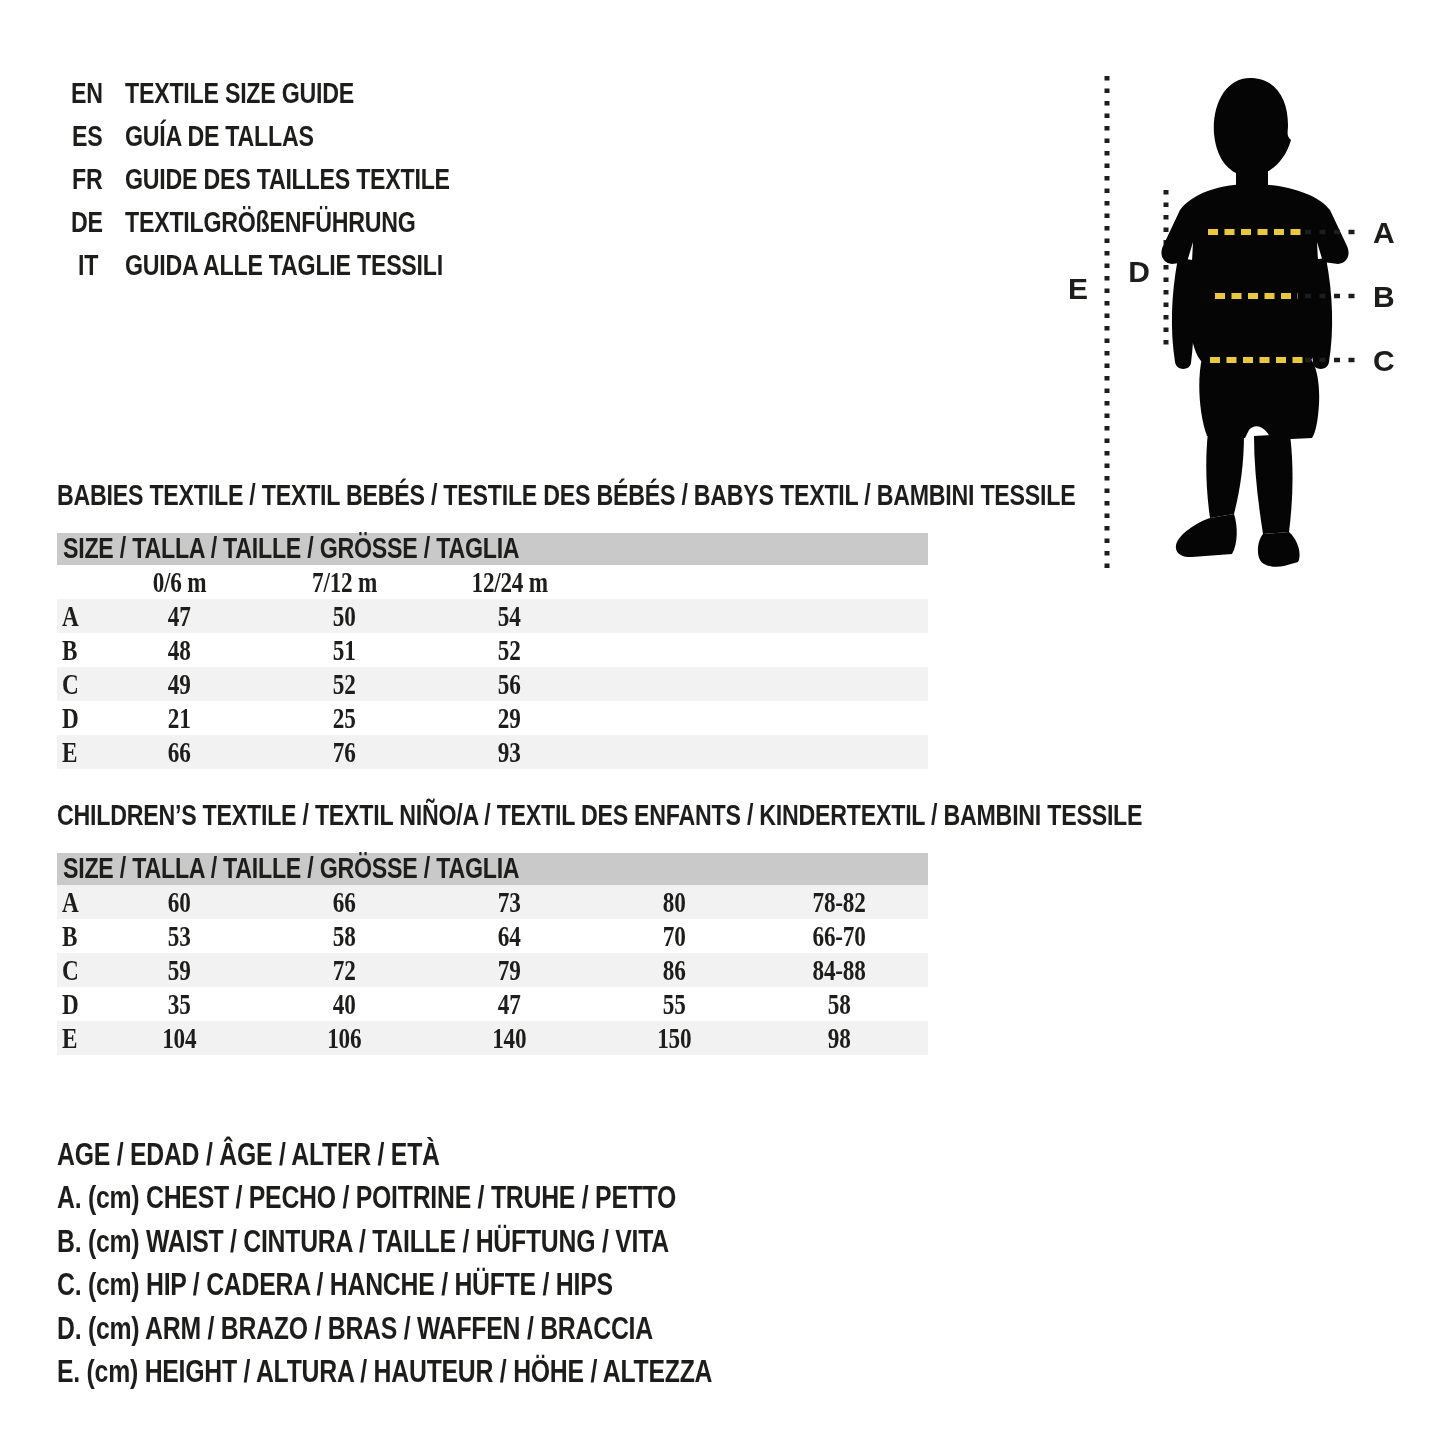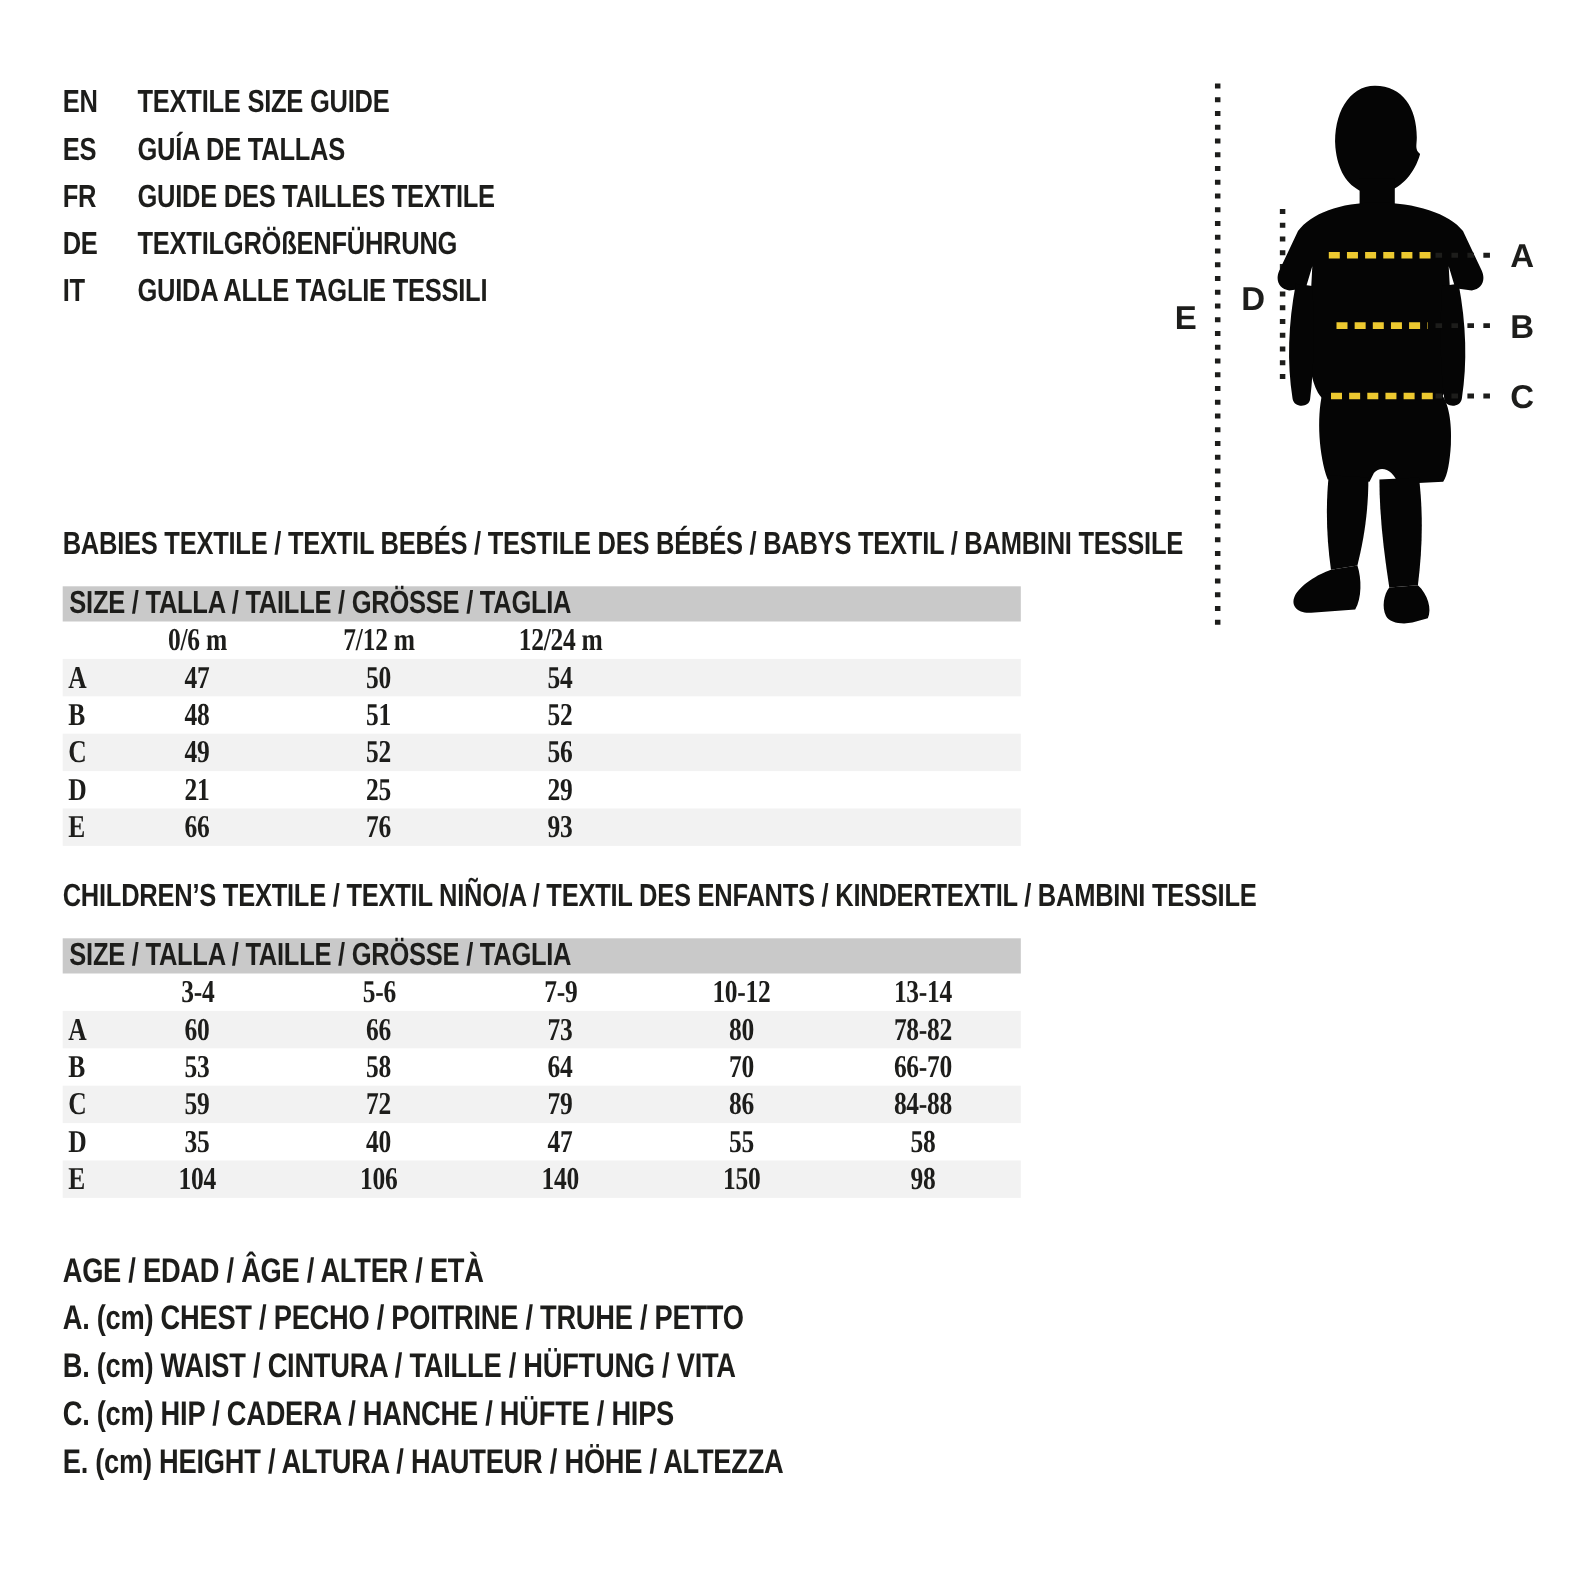--- a/index.html
+++ b/index.html
@@ -10,21 +10,21 @@
     font-weight:700; color:#1d1d1b;
     position:relative; overflow:hidden;
   }
   
   .cond   { display:inline-block; transform:scaleX(0.8); transform-origin:0 50%; white-space:nowrap; letter-spacing:-0.3px; }
   .cond-c { display:inline-block; transform:scaleX(0.8); transform-origin:50% 50%; white-space:nowrap; letter-spacing:-0.3px; }
 
   
   #lang-header { position:absolute; left:57px; top:72px; font-size:29px; }
   .lang-row  { display:flex; height:43px; align-items:center; }
-  .lang-code { width:68px; flex:0 0 68px; }
+  .lang-code { width:68px; flex:0 0 68px;text-align:center; }
 
   
   .section-title { position:absolute; left:57px; height:34px; line-height:34px; font-size:29px; }
   #babies-title   { top:478px; }
   #children-title { top:798px; }
 
   
   .size-table { position:absolute; left:57px; width:871px; font-size:29px; }
   #babies-table   { top:533px; }
   #children-table { top:853px; }
@@ -152,28 +152,20 @@
 </div>
 
 <div id="children-title" class="section-title">
   <span class="cond">CHILDREN’S TEXTILE / TEXTIL NIÑO/A / TEXTIL DES ENFANTS / KINDERTEXTIL / BAMBINI TESSILE</span>
 </div>
 
 <div id="children-table" class="size-table">
   <div class="size-bar">
     <span class="cond">SIZE / TALLA / TAILLE / GRÖSSE / TAGLIA</span>
   </div>
-  <div class="trow cols-5">
-    <span class="rlabel"></span>
-    <span class="cell"><span class="cond-c">3-4</span></span>
-    <span class="cell"><span class="cond-c">5-6</span></span>
-    <span class="cell"><span class="cond-c">7-9</span></span>
-    <span class="cell"><span class="cond-c">10-12</span></span>
-    <span class="cell"><span class="cond-c">13-14</span></span>
-  </div>
   <div class="trow cols-5 stripe">
     <span class="rlabel"><span class="cond">A</span></span>
     <span class="cell"><span class="cond-c">60</span></span>
     <span class="cell"><span class="cond-c">66</span></span>
     <span class="cell"><span class="cond-c">73</span></span>
     <span class="cell"><span class="cond-c">80</span></span>
     <span class="cell"><span class="cond-c">78-82</span></span>
   </div>
   <div class="trow cols-5">
     <span class="rlabel"><span class="cond">B</span></span>
@@ -216,15 +208,18 @@
   <div class="legend-line">
       <span class="cond">A. (cm) CHEST / PECHO / POITRINE / TRUHE / PETTO</span>
     </div>
   <div class="legend-line">
       <span class="cond">B. (cm) WAIST / CINTURA / TAILLE / HÜFTUNG / VITA</span>
     </div>
   <div class="legend-line">
       <span class="cond">C. (cm) HIP / CADERA / HANCHE / HÜFTE / HIPS</span>
     </div>
   <div class="legend-line">
+      <span class="cond">D. (cm) ARM / BRAZO / BRAS / WAFFEN / BRACCIA</span>
+    </div>
+  <div class="legend-line">
       <span class="cond">E. (cm) HEIGHT / ALTURA / HAUTEUR / HÖHE / ALTEZZA</span>
     </div>
 </div>
 
 </body></html>

